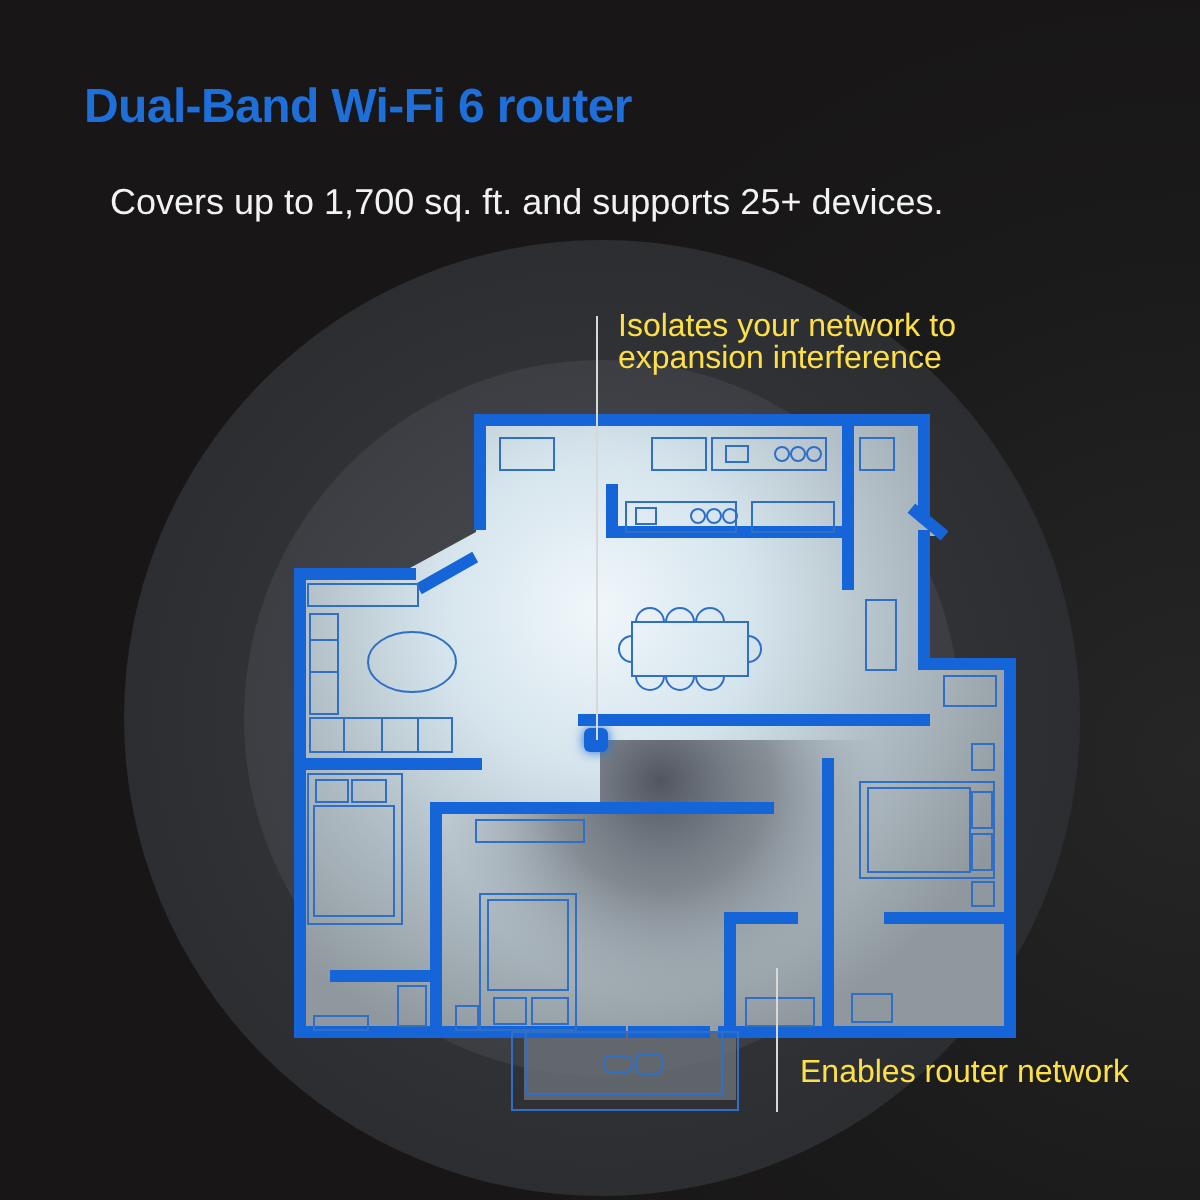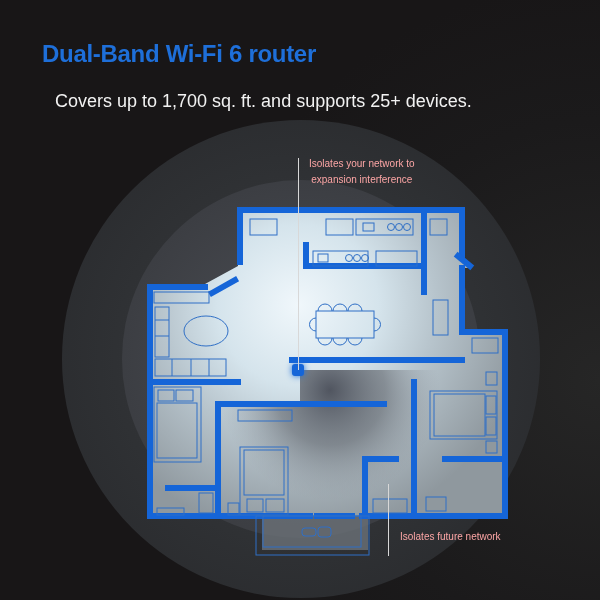--- a/index.html
+++ b/index.html
@@ -27,21 +27,21 @@
       position: absolute; left: 42px; top: 40px;
       font-size: 24px; font-weight: bold; color: #1e6fd9;
       letter-spacing: -0.3px;
     }
     .subtitle {
       position: absolute; left: 42px; top: 91px;
       font-size: 18px; color: #f2f2f2; margin-left: 13px;
     }
     .callout-line { position: absolute; width: 1px; background: #d8d8d8; }
     .callout-text {
-      position: absolute; font-size: 10px; line-height: 16px; color: #fca5a5; text-align: center;
+      position: absolute; font-size: 16px; line-height: 16px; color: #fde047;
     }
     svg.plan { position: absolute; left: 0; top: 0; }
   </style>
 </head>
 <body>
 
 <div class="bg-glow"></div>
 <div class="outer-circle"></div>
 <div class="mid-circle"></div>
 
@@ -159,14 +159,14 @@
 <div style="position:absolute; left:292px; top:364px; width:12px; height:12px; border-radius:3px; background:#1565d8; box-shadow:0 0 6px #1e6fd9;"></div>
 
 <div class="callout-line" style="left:298px; top:158px; height:212px;"></div>
 <div class="callout-text" style="left:309px; top:156px;">
   <div>Isolates your network to</div>
   <div>expansion interference</div>
 </div>
 
 <div class="callout-line" style="left:388px; top:484px; height:72px;"></div>
 <div class="callout-text" style="left:400px; top:529px;">
-  <div>Isolates future network</div>
+  <div>Enables router network</div>
 </div>
 
 </body></html>

